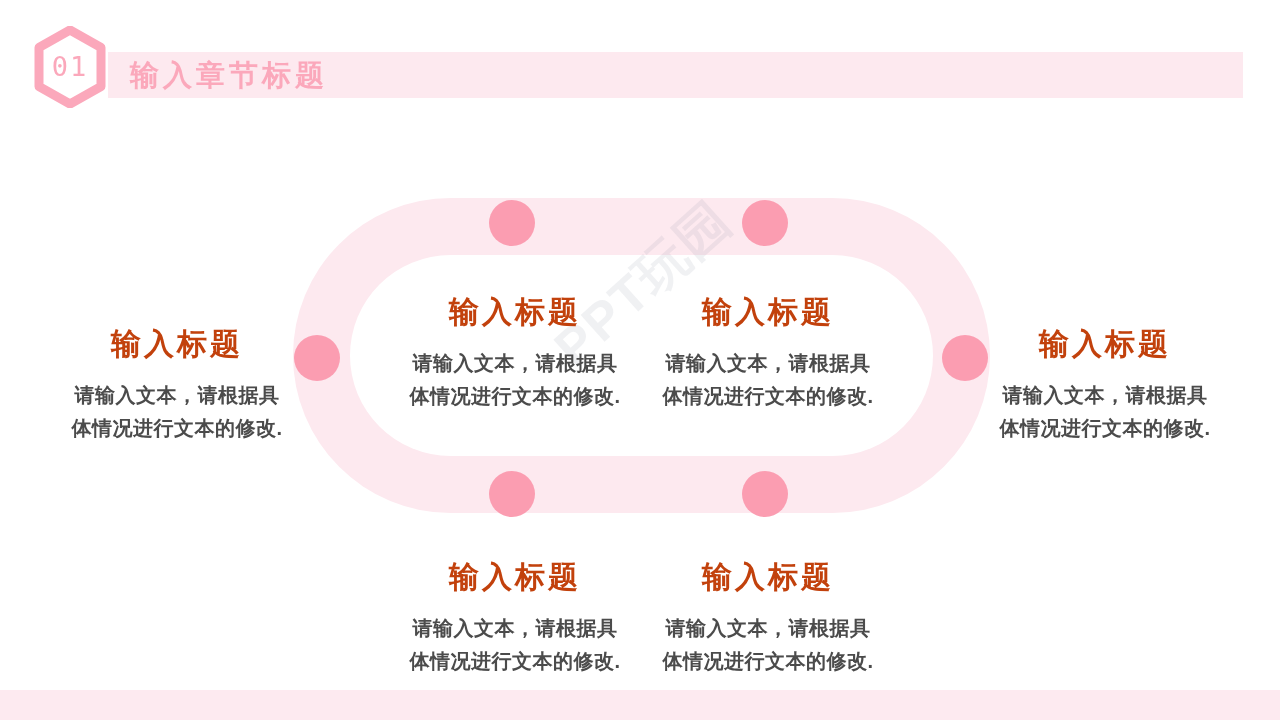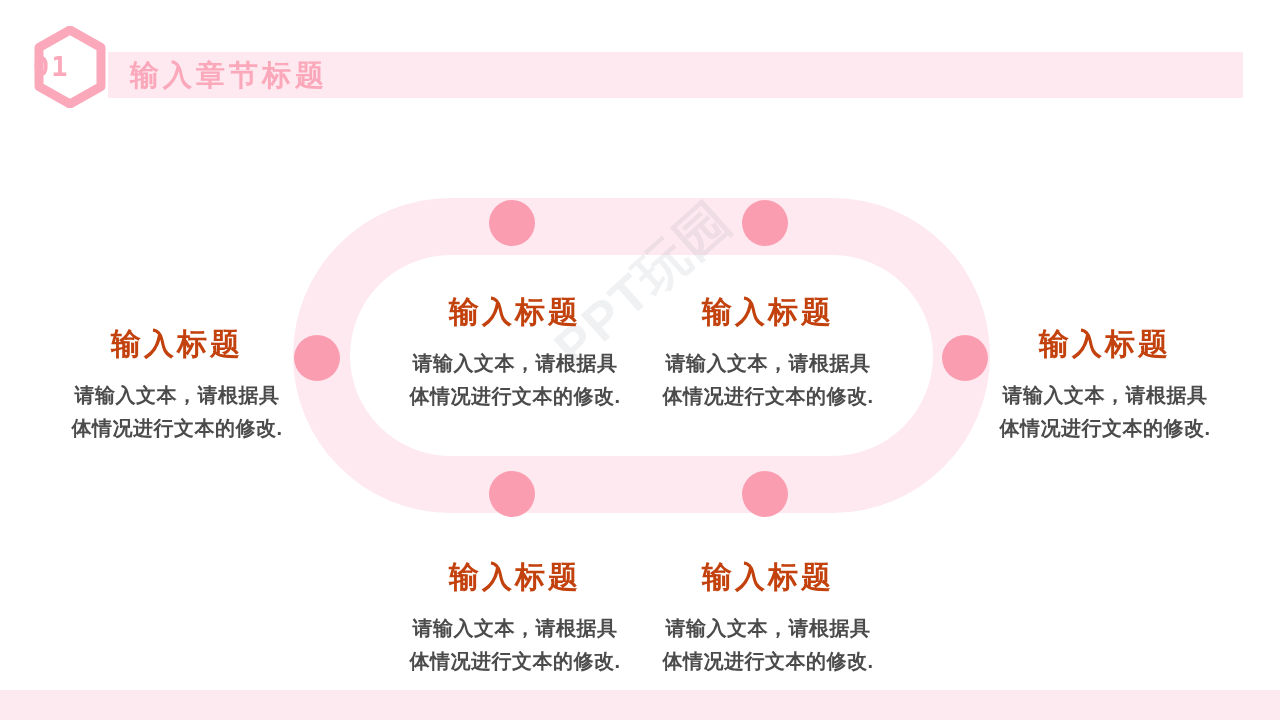--- a/index.html
+++ b/index.html
@@ -58,22 +58,23 @@
     width: 74px;
     height: 82px;
   }
   .hex-number {
     position: absolute;
     left: 33px;
     top: 26px;
     width: 74px;
     height: 82px;
     line-height: 82px;
+    text-align: center;
     font-size: 27px;
-    font-weight: bold;
+    font-weight: normal;
     letter-spacing: 2px;
     color: #fba8bb;
     font-family: "DejaVu Sans Mono", "Liberation Mono", monospace;
   }
 
   
   .footer-band {
     position: absolute;
     left: 0;
     top: 690px;

